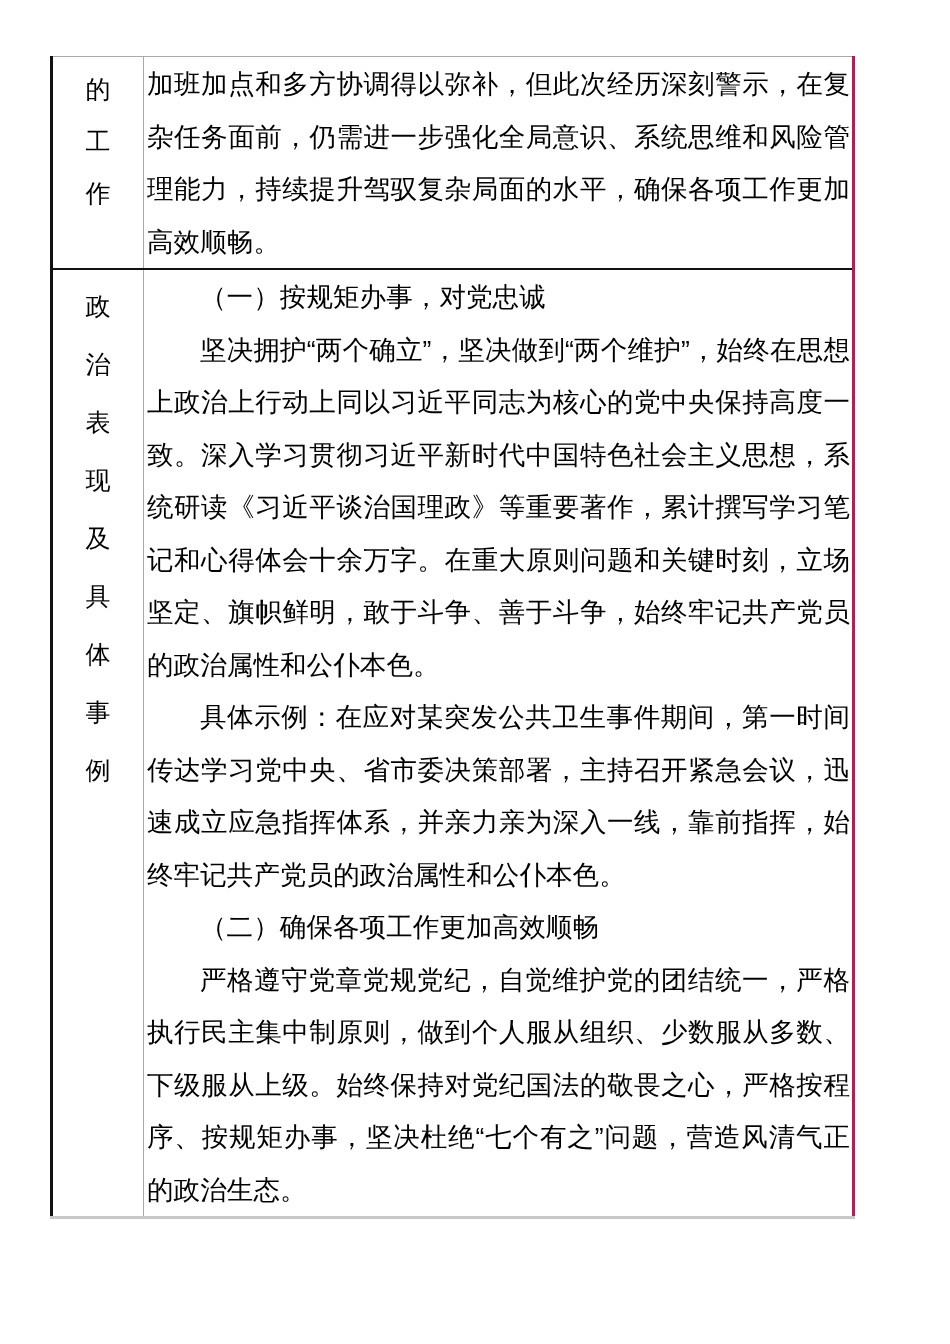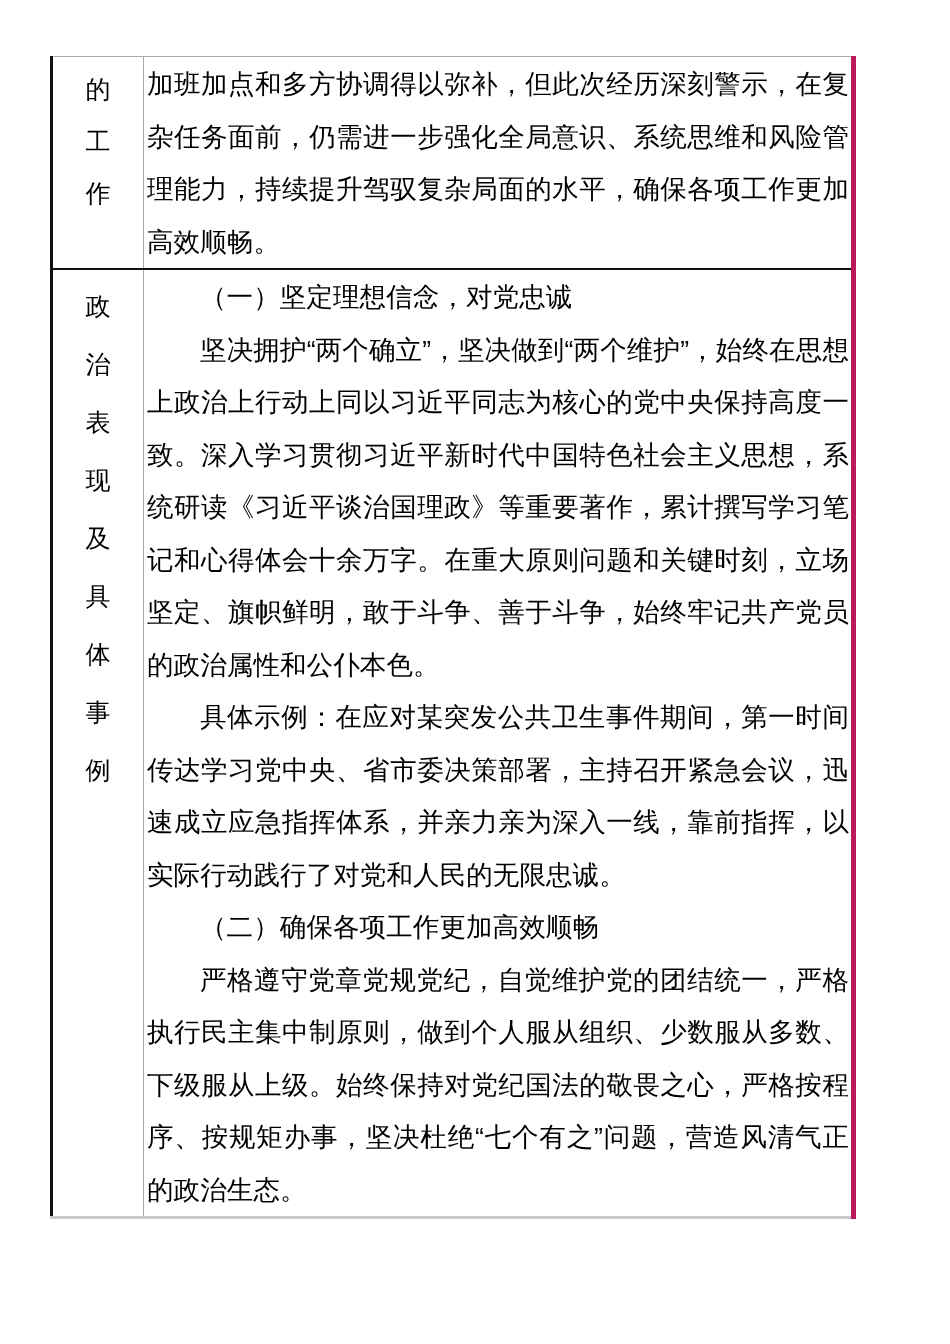--- a/index.html
+++ b/index.html
@@ -36,21 +36,21 @@
     vertical-align: top;
     padding: 0;
   }
   
   .doc-table td.label-cell {
     border-left: 3px solid #111111;
     border-right: 1px solid #a9a9a9;
     width: 92px;
   }
   .doc-table td.body-cell {
-    border-right: 5px solid #be185d;
+    border-right: 3px solid #be185d;
   }
   
   .doc-table tr.row-sep > td {
     border-top: 2px solid #111111;
   }
   
   .doc-table tr.row-last > td {
     border-bottom: 3px solid #c8c8c8;
   }
 
@@ -135,23 +135,23 @@
             <span class="ch">现</span>
             <span class="ch">及</span>
             <span class="ch">具</span>
             <span class="ch">体</span>
             <span class="ch">事</span>
             <span class="ch">例</span>
           </span>
         </td>
         <td class="body-cell">
           <div class="body-inner">
-            <p class="para indent first">（一）坚定理想信念，对党忠诚</p>
+            <p class="para indent first">（一）按规矩办事，对党忠诚</p>
             <p class="para indent">坚决拥护“两个确立”，坚决做到“两个维护”，始终在思想上政治上行动上同以习近平同志为核心的党中央保持高度一致。深入学习贯彻习近平新时代中国特色社会主义思想，系统研读《习近平谈治国理政》等重要著作，累计撰写学习笔记和心得体会十余万字。在重大原则问题和关键时刻，立场坚定、旗帜鲜明，敢于斗争、善于斗争，始终牢记共产党员的政治属性和公仆本色。</p>
-            <p class="para indent">具体示例：在应对某突发公共卫生事件期间，第一时间传达学习党中央、省市委决策部署，主持召开紧急会议，迅速成立应急指挥体系，并亲力亲为深入一线，靠前指挥，以实际行动践行了对党和人民的无限忠诚。</p>
+            <p class="para indent">具体示例：在应对某突发公共卫生事件期间，第一时间传达学习党中央、省市委决策部署，主持召开紧急会议，迅速成立应急指挥体系，并亲力亲为深入一线，靠前指挥，始终牢记共产党员的政治属性和公仆本色。</p>
             <p class="para indent">（二）确保各项工作更加高效顺畅</p>
             <p class="para indent">严格遵守党章党规党纪，自觉维护党的团结统一，严格执行民主集中制原则，做到个人服从组织、少数服从多数、下级服从上级。始终保持对党纪国法的敬畏之心，严格按程序、按规矩办事，坚决杜绝“七个有之”问题，营造风清气正的政治生态。</p>
           </div>
         </td>
       </tr>
     </tbody>
   </table>
 
 </div>
 

